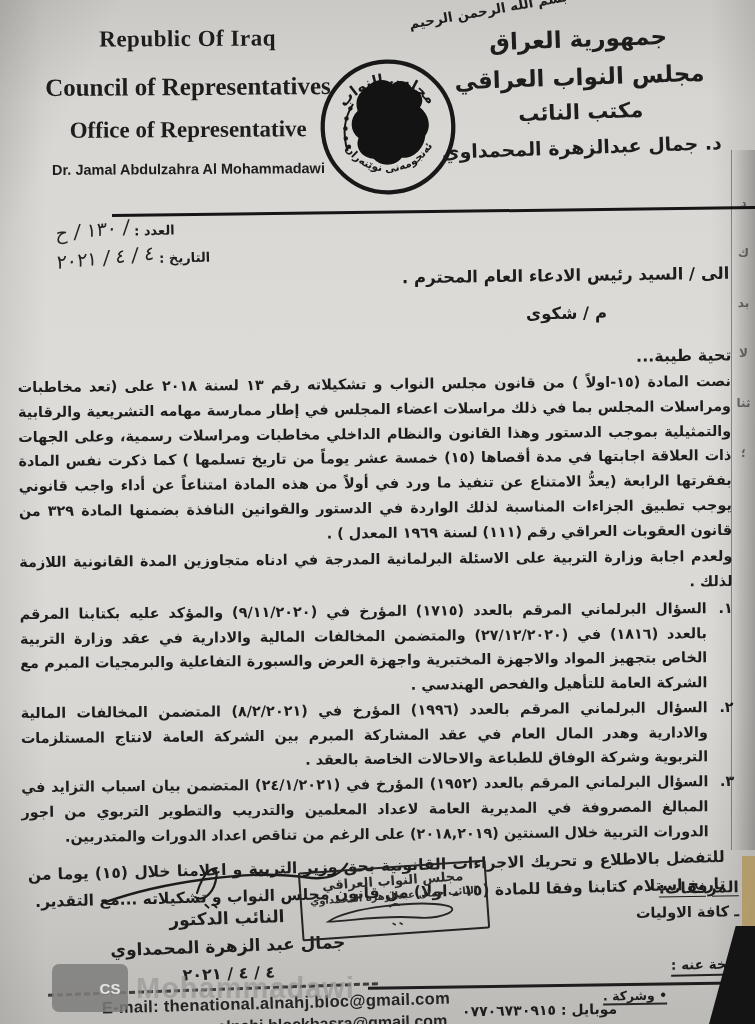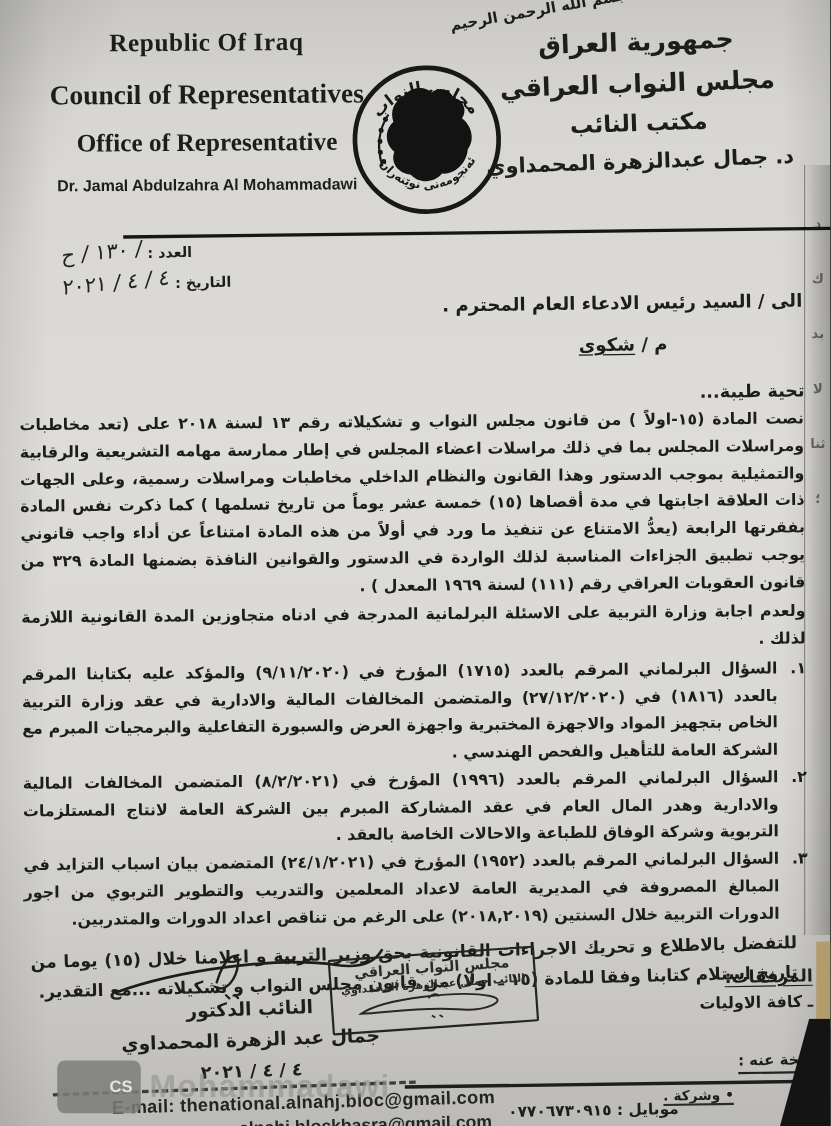--- a/index.html
+++ b/index.html
@@ -32,21 +32,21 @@
   .hdr-rule{position:absolute;left:112px;right:-6px;top:210px;border-top:3.5px solid #161616;transform:rotate(-0.7deg);}
   
   .meta{position:absolute;left:42px;top:216px;width:300px;direction:rtl;text-align:left;transform:rotate(-1.5deg);}
   .meta-row{font-size:13px;font-weight:bold;white-space:nowrap;}
   .meta-row + .meta-row{margin-top:6px;}
   .meta-label{display:inline-block;}
   .hand{display:inline-block;font-weight:normal;font-size:19px;transform:rotate(-4deg) skewX(-8deg);margin-left:14px;color:#222;}
   
   .to-line{position:absolute;right:26px;top:266px;direction:rtl;font-size:16.5px;font-weight:bold;transform:rotate(-0.8deg);}
   .subject{position:absolute;right:148px;top:304px;direction:rtl;font-size:16.5px;font-weight:bold;transform:rotate(-0.8deg);}
-  .subject-u{text-decoration:underline;text-underline-offset:3px;margin-left:28px;}
+  .subject-u{text-underline-offset:3px;margin-left:28px;}
   .greeting{position:absolute;right:24px;top:346px;direction:rtl;font-size:16px;font-weight:bold;transform:rotate(-0.8deg);}
   
   .body-text{
     position:absolute;left:20px;right:22px;top:372px;direction:rtl;
     font-size:14.4px;line-height:1.72;font-weight:bold;text-align:justify;
     transform:rotate(-0.5deg);
   }
   .para{margin:0 0 2px 0;}
   .li{display:flex;flex-direction:row;margin:0;}
   .li-num{flex:0 0 26px;text-align:right;}

